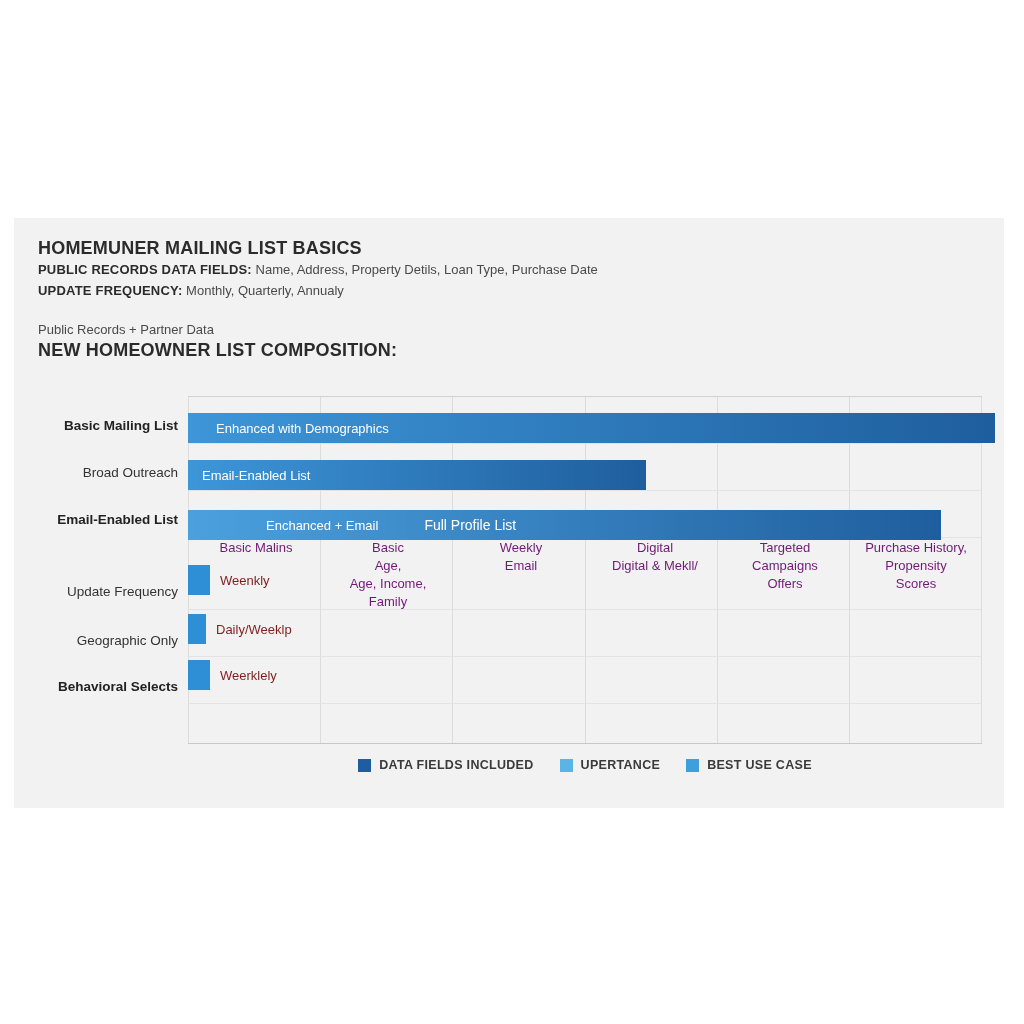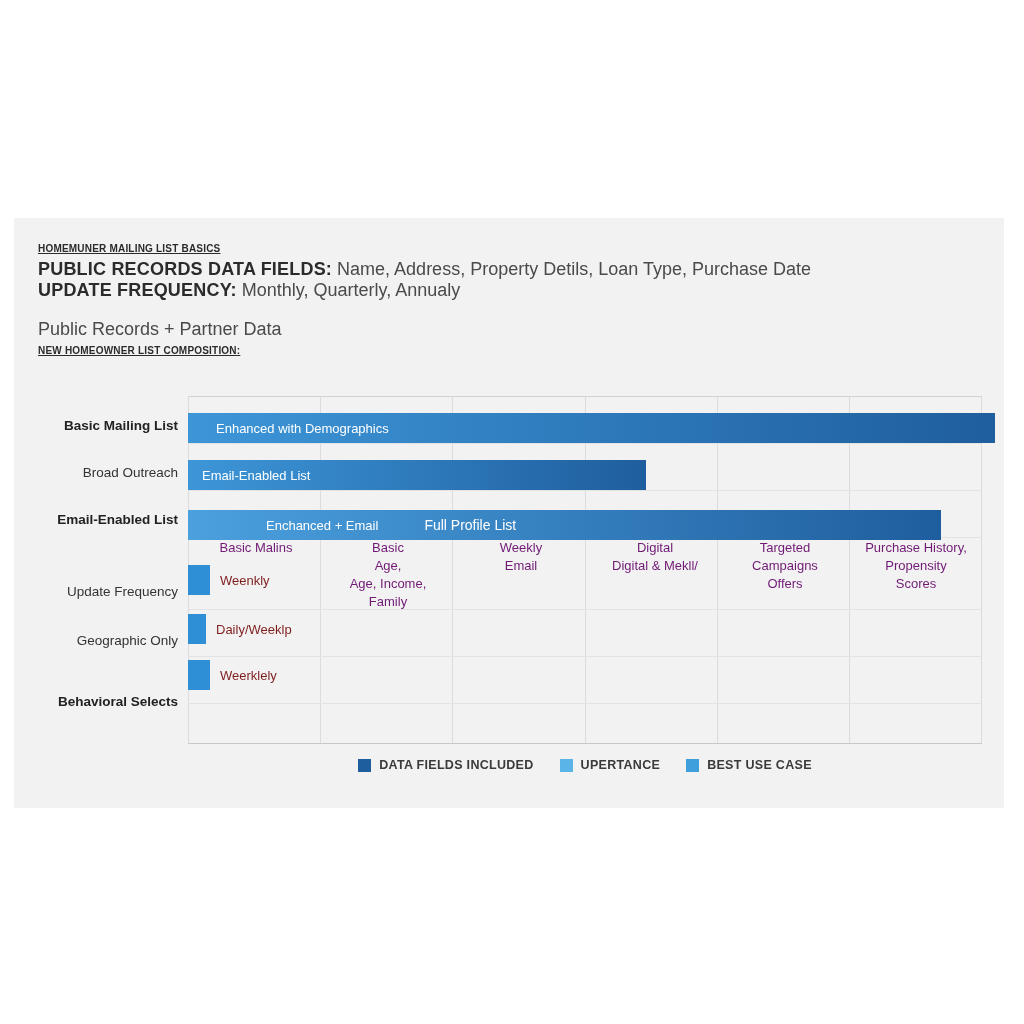--- a/index.html
+++ b/index.html
@@ -33,36 +33,35 @@
   .header {
     position: absolute;
     left: 24px;
     top: 20px;
     width: 940px;
   }
   .hline {
     white-space: nowrap;
     line-height: 21px;
     color: #3c3c3c;
-    font-size: 18px;
+    font-size: 13px;
   }
   .hline .lbl {
     font-weight: bold;
     color: #2b2b2b;
     letter-spacing: 0.2px;
   }
   .hline .val {
     color: #4a4a4a;
   }
   .hline.title {
     font-weight: bold;
-    font-size: 10px;
+    font-size: 18px;
     color: #2b2b2b;
     letter-spacing: 0.2px;
-    text-decoration: underline;
   }
   .gap {
     height: 18px;
   }
 
   
   .chart {
     position: absolute;
     left: 174px;
     top: 178px;
@@ -206,21 +205,21 @@
       <div class="hline title">NEW HOMEOWNER LIST COMPOSITION:</div>
 
     </div>
 
     <div class="yaxis">
       <div class="ycat bold" style="top:22px;">Basic Mailing List</div>
       <div class="ycat" style="top:69px;">Broad Outreach</div>
       <div class="ycat bold" style="top:116px;">Email-Enabled List</div>
       <div class="ycat" style="top:188px;">Update Frequency</div>
       <div class="ycat" style="top:237px;">Geographic Only</div>
-      <div class="ycat bold" style="top:298px;margin-left:36px;">Behavioral Selects</div>
+      <div class="ycat bold" style="top:283px;margin-left:36px;">Behavioral Selects</div>
     </div>
 
     <div class="chart">
       <div class="plot">
 
         <div class="vgrid" style="left:0px;"></div>
         <div class="vgrid" style="left:132px;"></div>
         <div class="vgrid" style="left:264px;"></div>
         <div class="vgrid" style="left:397px;"></div>
         <div class="vgrid" style="left:529px;"></div>

